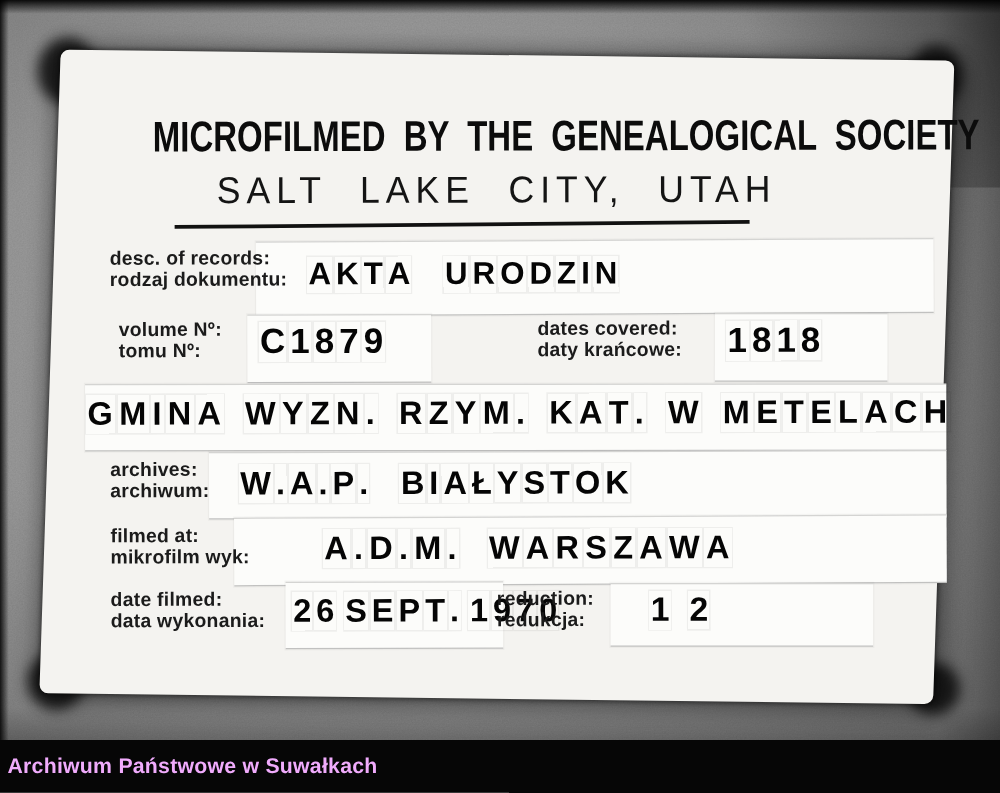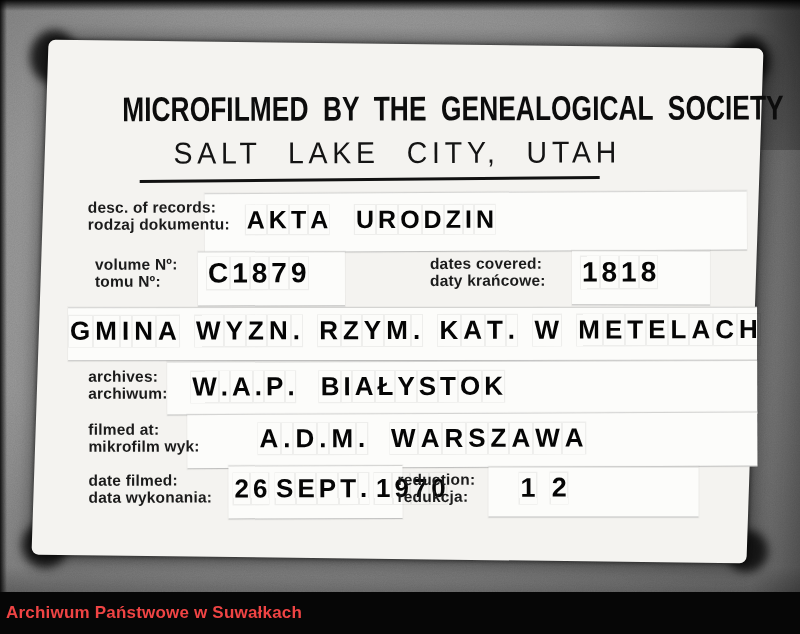--- a/index.html
+++ b/index.html
@@ -53,21 +53,21 @@
   .underline{position:absolute;left:100px;top:134px;width:460px;height:3px;background:#111;transform:rotate(-0.35deg);}
 
   .strip{position:absolute;background:#fcfcfa;border-top:1px solid rgba(70,70,70,.22);border-bottom:1px solid rgba(60,60,60,.3);box-shadow:0 0 0 1px rgba(0,0,0,.03);}
   .lbl{position:absolute;font-size:15.5px;line-height:16.5px;font-weight:700;color:#1b1b1b;letter-spacing:.2px;white-space:nowrap;}
   .val{position:absolute;font-weight:700;color:#050505;white-space:nowrap;}
   .tile{display:inline-block;padding:0 1px;margin:0 1px;box-shadow:0 0 0 1px rgba(0,0,0,.055);}
   .tgap{display:inline-block;width:var(--gap,0.5em);}
 
   
   .caption-bar{position:absolute;left:0;bottom:0;width:800px;height:42px;background:#060606;}
-  .caption{position:absolute;left:6px;top:11px;font-size:17px;font-weight:700;color:#ef4444;letter-spacing:.2px;}
+  .caption{position:absolute;left:6px;top:11px;font-size:17px;font-weight:700;color:#f0abfc;letter-spacing:.2px;}
 </style>
 </head>
 <body>
 
 <div class="stage">
 
   <div class="bg"></div>
 
   <svg class="grain" width="800" height="592" xmlns="http://www.w3.org/2000/svg">
     <filter id="grainDark">

